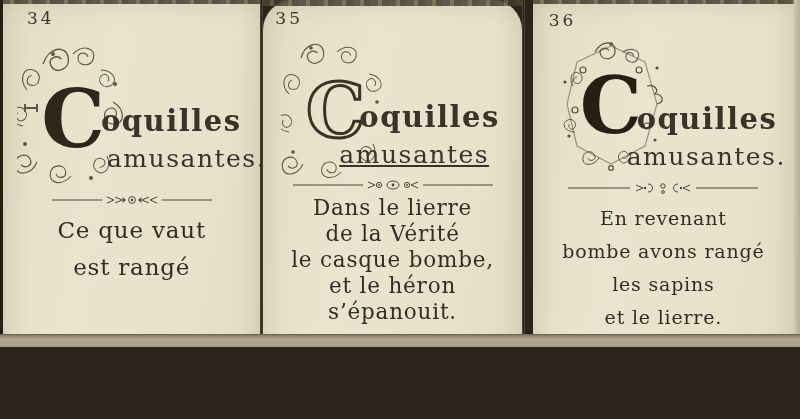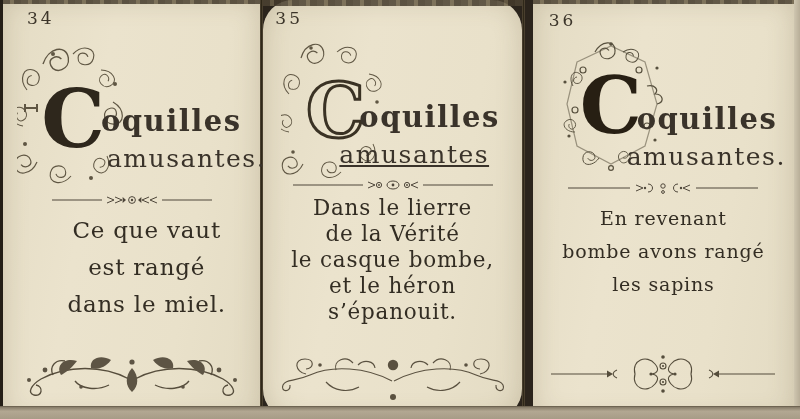--- a/index.html
+++ b/index.html
@@ -1,17 +1,17 @@
 <!DOCTYPE html>
 <html><head>
 <meta charset="utf-8">
 <style>
   html,body{margin:0;padding:0;background:#2b241c;}
   .photo{
-    position:relative;width:800px;height:419px;overflow:hidden;
+    position:relative;width:800px;height:347px;overflow:hidden;
     background:#2b241c;display:flex;
     font-family:"DejaVu Serif","Liberation Serif",serif;
   }
   .edge-left{width:3px;background:#241e16;}
   .edge-right{width:6px;background:linear-gradient(90deg,#cfc6b0,#b8ae98);}
   .gap{width:3px;background:linear-gradient(90deg,#574b39,#2f2819,#574b39);}
   .card{
     position:relative;height:419px;color:#3a332a;
     background:linear-gradient(100deg,#e4dcc4 0%,#ebe3cd 35%,#e9e1ca 70%,#e3dbc3 100%);
     box-shadow:inset 0 0 26px rgba(110,92,60,.22);
@@ -57,21 +57,21 @@
 
   .divider{position:absolute;left:50%;transform:translateX(-50%);}
   .c1 .divider{top:192px;}
   .c2 .divider{top:177px;}
   .c3 .divider{top:180px;}
 
   .verse{
     position:absolute;left:0;width:100%;text-align:center;
     color:#332d23;letter-spacing:.8px;
   }
-  .c1 .verse{top:212px;font-size:23px;line-height:37px;padding-left:15px;}
+  .c1 .verse{top:212px;font-size:23px;line-height:37px;}
   .c2 .verse{top:195px;font-size:21.5px;line-height:26px;}
   .c3 .verse{top:202px;font-size:19px;line-height:33px;}
 
   .footer-ornament{position:absolute;left:50%;transform:translateX(-50%);}
   .c1 .footer-ornament{bottom:18px;}
   .c2 .footer-ornament{bottom:14px;}
   .c3 .footer-ornament{bottom:24px;}
 
   .table-strip{
     position:absolute;left:0;bottom:0;width:800px;height:12px;
@@ -132,21 +132,20 @@
       <g fill="#4e463a">
           <circle cx="80" cy="8" r="1.2"></circle>
           <path d="M74,8 l-3.4,-3 0,6 z"></path>
           <path d="M86,8 l3.4,-3 0,6 z"></path>
         </g>
     </svg>
 
     <div class="verse">
       <div>Ce que vaut</div>
       <div>est rangé</div>
-      <div>dans le miel.</div>
     </div>
 
     <svg class="footer-ornament" width="226" height="48" viewBox="0 0 226 48">
       <g id="half34">
         <g stroke="#564d3c" stroke-width="1.3" fill="none">
           <path d="M110,26 C 84,12 48,12 22,26 C 12,32 8,40 15,42 C 23,44 25,34 17,32"></path>
           <path d="M56,28 C 62,36 78,38 90,32"></path>
           <path d="M34,22 c-4,-8 2,-16 12,-14"></path>
         </g>
         <g fill="#5d5444" stroke="none">
@@ -292,20 +291,21 @@
       <g fill="#4e463a">
           <circle cx="77" cy="8" r="1.2"></circle>
           <circle cx="113" cy="8" r="1.2"></circle>
         </g>
     </svg>
 
     <div class="verse">
       <div>En revenant</div>
       <div>bombe avons rangé</div>
       <div>les sapins</div>
+      <div>et le lierre.</div>
     </div>
 
     <svg class="footer-ornament" width="224" height="42" viewBox="0 0 224 42">
       <g stroke="#55 4d3c" fill="none"></g>
       <g stroke="#554d3c" fill="none" stroke-width="1.1">
         <line x1="0" y1="21" x2="56" y2="21"></line>
           <line x1="168" y1="21" x2="224" y2="21"></line>
         <path d="M84,21 c-4,-14 12,-20 20,-10 c5,6 2,9 -3,10 c5,1 8,4 3,10 c-8,10 -24,4 -20,-10 z"></path>
         <path d="M140,21 c4,-14 -12,-20 -20,-10 c-5,6 -2,9 3,10 c-5,1 -8,4 -3,10 c8,10 24,4 20,-10 z"></path>
         <circle cx="112" cy="13" r="3"></circle>

